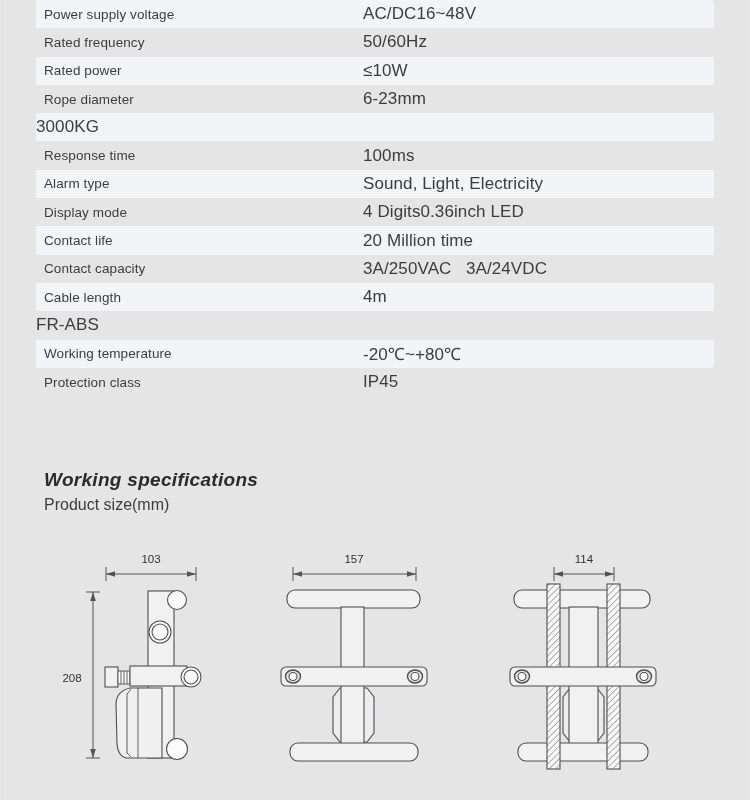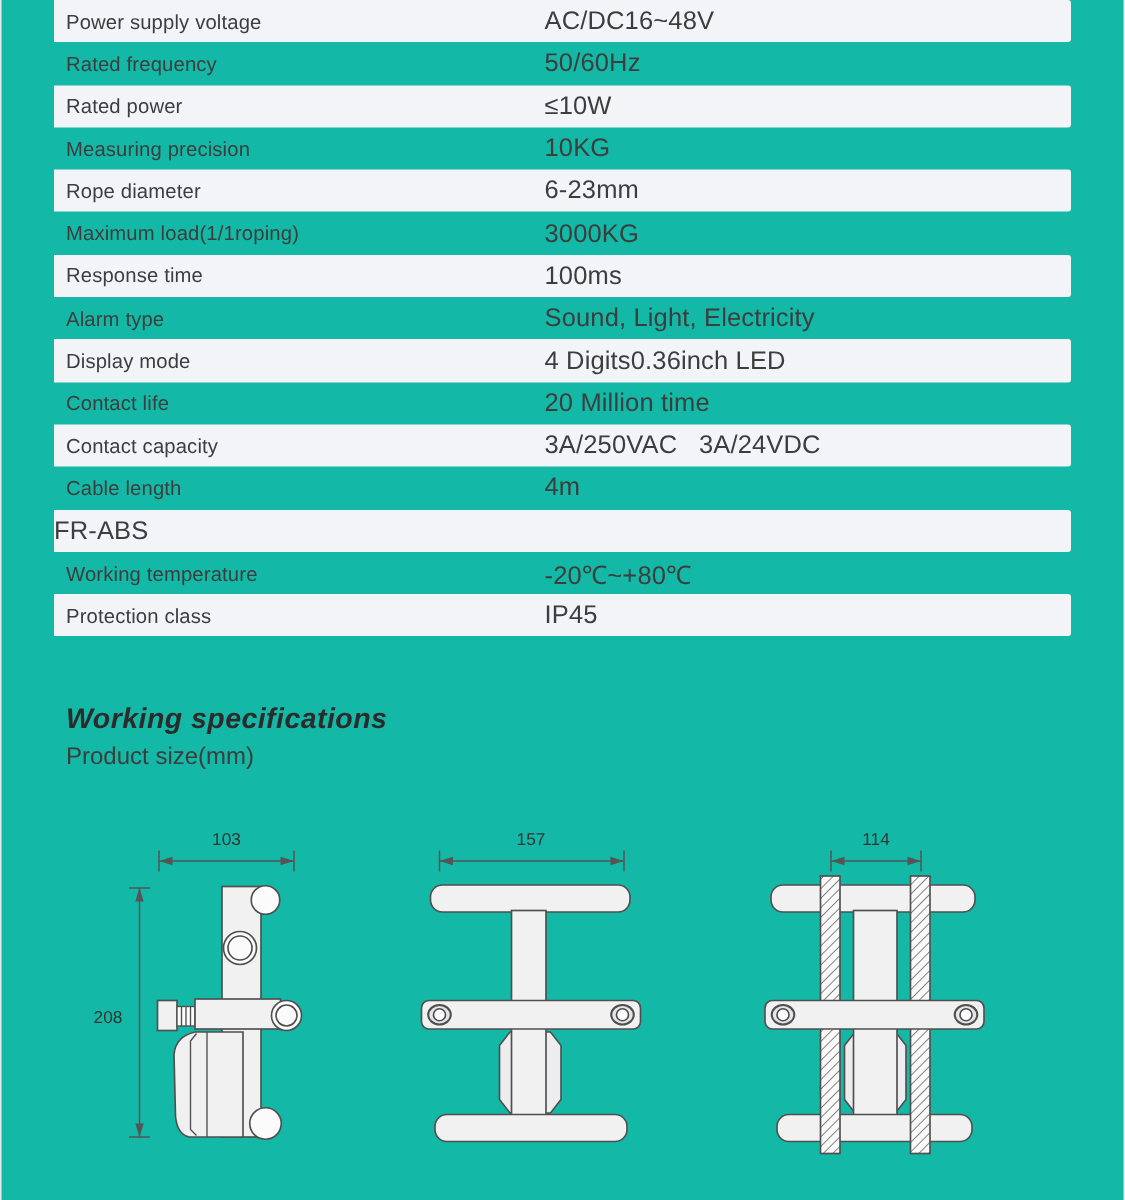--- a/index.html
+++ b/index.html
@@ -1,17 +1,17 @@
 <!DOCTYPE html>
 <html><head>
 <meta charset="utf-8">
 <style>
   html,body{margin:0;padding:0;background:#fff;}
   .page{
-    position:relative;width:750px;height:800px;background:#14b8a6;
+    position:relative;width:750px;height:800px;background:#e5e5e5;
     border-left:1px solid #e9e9ec;border-right:1px solid #e9e9ec;
     box-sizing:border-box;overflow:hidden;
     font-family:"Liberation Sans",sans-serif;
   }
   
   .spec-table{position:absolute;left:35px;top:0;width:678px;}
   .spec-row{height:28.3px;display:flex;align-items:center;}
   .spec-row:nth-child(odd){background:#f3f4f8;border-radius:0 2px 2px 0;}
   .spec-label{
     margin-left:8px;width:319px;flex:0 0 319px;
@@ -46,29 +46,24 @@
       </div>
     <div class="spec-row">
         <span class="spec-label">Rated frequency</span>
         <span class="spec-value">50/60Hz</span>
       </div>
     <div class="spec-row">
         <span class="spec-label">Rated power</span>
         <span class="spec-value">≤10W</span>
       </div>
     <div class="spec-row">
-        <span class="spec-label">Measuring precision</span>
-        <span class="spec-value">10KG</span>
-      </div>
-    <div class="spec-row">
         <span class="spec-label">Rope diameter</span>
         <span class="spec-value">6-23mm</span>
       </div>
     <div class="spec-row">
-        <span class="spec-label">Maximum load(1/1roping)</span>
         <span class="spec-value">3000KG</span>
       </div>
     <div class="spec-row">
         <span class="spec-label">Response time</span>
         <span class="spec-value">100ms</span>
       </div>
     <div class="spec-row">
         <span class="spec-label">Alarm type</span>
         <span class="spec-value">Sound, Light, Electricity</span>
       </div>

